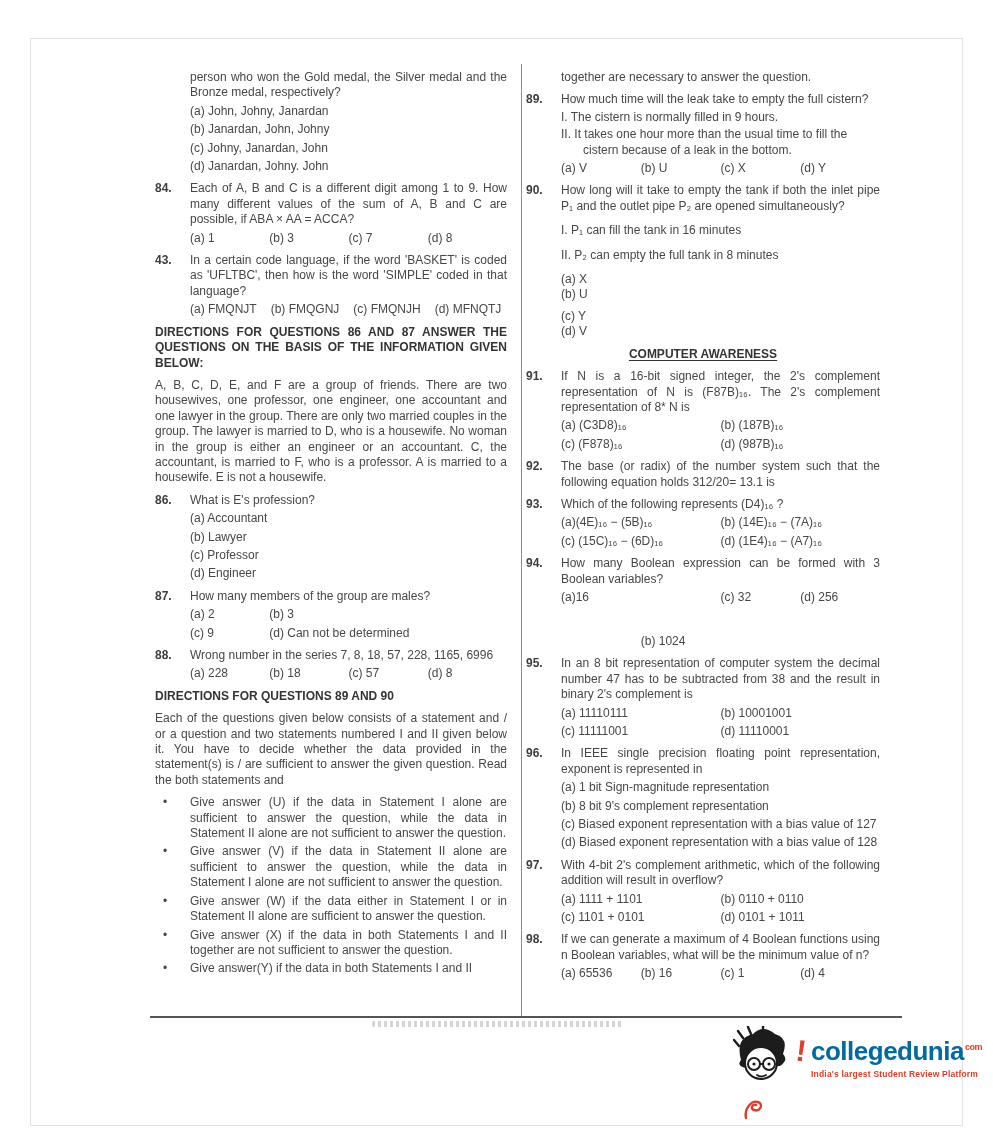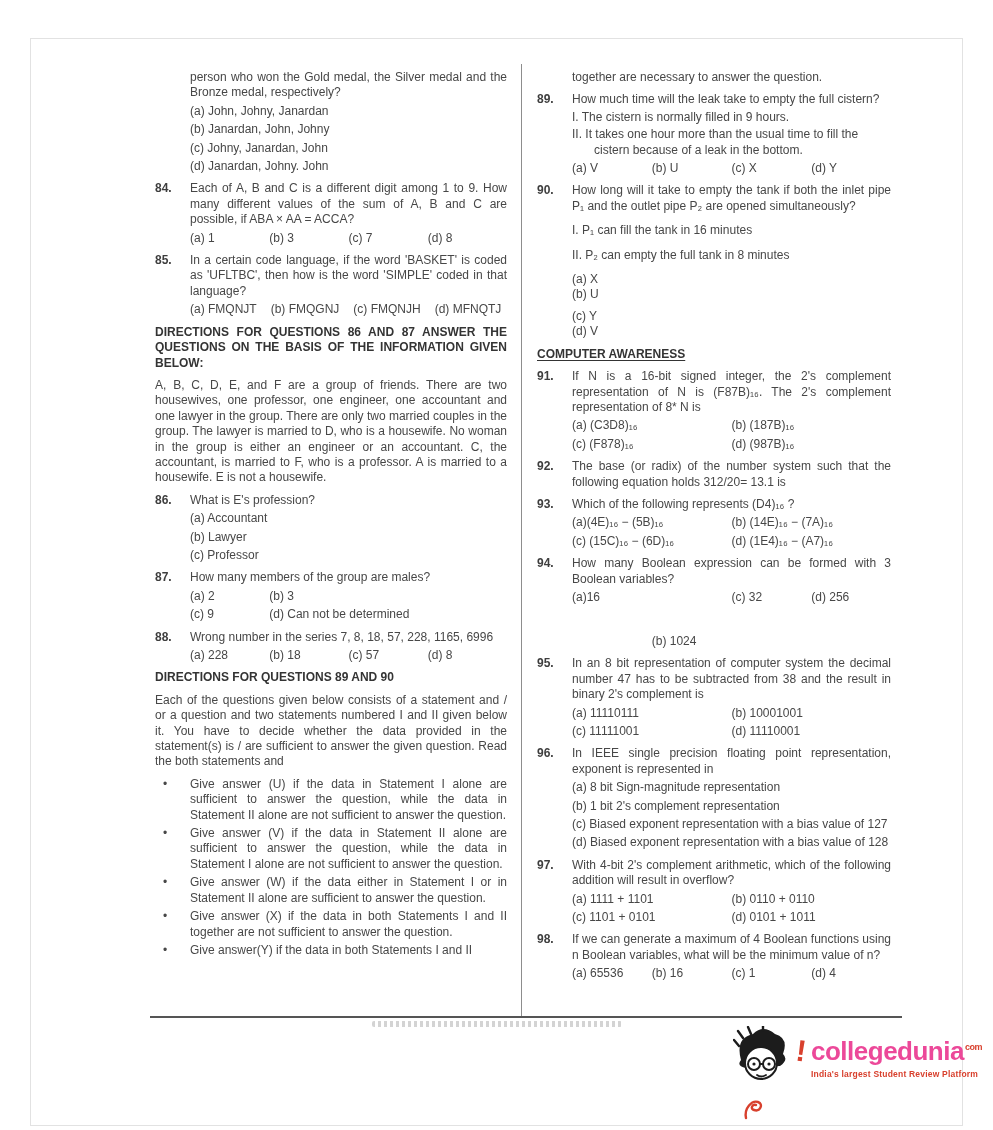--- a/index.html
+++ b/index.html
@@ -9,31 +9,31 @@
     font-family:"Liberation Sans","DejaVu Sans",sans-serif;
     font-size:12px;line-height:15.4px;color:#474747;overflow:hidden;
   }
   .scan-frame{position:absolute;left:30px;top:38px;width:931px;height:1086px;border:1px solid #e2e2e2;pointer-events:none;}
   .divider{position:absolute;left:521px;top:64px;width:1px;height:952px;background:#8d8d8d;}
   .footer-rule{position:absolute;left:150px;top:1016px;width:752px;height:2px;background:#555;}
   .clipped-text{position:absolute;left:372px;top:1021px;width:250px;height:6px;opacity:.55;
     background:repeating-linear-gradient(90deg,#b0b0b0 0 3px,transparent 3px 6px);border-radius:2px;}
   .col{position:absolute;top:70px;}
   .col-left{left:155px;width:352px;}
-  .col-right{left:537px;width:354px;}
+  .col-right{left:526px;width:354px;}
   .block{display:flex;margin-bottom:7px;}
   .block.bullet{margin-bottom:3px;}
   .gut{flex:0 0 35px;}
   .qnum{font-weight:700;color:#3e3e3e;}
   .dot{padding-left:8px;box-sizing:border-box;}
   .body{flex:1;min-width:0;}
   .qtext{text-align:justify;}
   .bold .qtext{font-weight:700;color:#343434;text-align:justify;}
   .center .body{text-align:center;}
-  .center .qtext{text-align:left;}
+  .center .qtext{text-align:center;}
   .underline .qtext{text-decoration:underline;text-underline-offset:2px;}
   .statement{padding-left:22px;text-indent:-22px;margin:2px 0;}
   .spaced .statement{margin:9px 0;}
   .spaced .opt-row{margin-top:6px;flex-direction:column;}
   .opt-row{display:flex;margin-top:3px;flex-wrap:nowrap;}
   .opt{flex:0 0 auto;white-space:nowrap;padding-right:14px;box-sizing:border-box;}
   .opt.wide{flex:1 1 auto;white-space:normal;padding-left:18px;text-indent:-18px;padding-right:0;}
   
   .logo{position:absolute;left:733px;top:1026px;display:flex;align-items:flex-start;gap:5px;}
   .mascot{flex:0 0 auto;}
@@ -75,21 +75,21 @@
           <div class="qtext">Each of A, B and C is a different digit among 1 to 9. How many different values of the sum of A, B and C are possible, if ABA × AA = ACCA?</div>
           <div class="opt-row">
             <span class="opt" style="min-width: 25%;">(a) 1</span>
             <span class="opt" style="min-width: 25%;">(b) 3</span>
             <span class="opt" style="min-width: 25%;">(c) 7</span>
             <span class="opt" style="min-width: 25%;">(d) 8</span>
           </div>
         </div>
       </div>
       <div class="block">
-        <span class="gut qnum">85.</span>
+        <span class="gut qnum">43.</span>
         <div class="body">
           <div class="qtext">In a certain code language, if the word 'BASKET' is coded as 'UFLTBC', then how is the word 'SIMPLE' coded in that language?</div>
           <div class="opt-row">
             <span class="opt">(a) FMQNJT</span>
             <span class="opt">(b) FMQGNJ</span>
             <span class="opt">(c) FMQNJH</span>
             <span class="opt">(d) MFNQTJ</span>
           </div>
         </div>
       </div>
@@ -109,20 +109,23 @@
           <div class="qtext">What is E's profession?</div>
           <div class="opt-row">
             <span class="opt wide" style="min-width: 100%;">(a) Accountant</span>
           </div>
           <div class="opt-row">
             <span class="opt wide" style="min-width: 100%;">(b) Lawyer</span>
           </div>
           <div class="opt-row">
             <span class="opt wide" style="min-width: 100%;">(c) Professor</span>
           </div>
+          <div class="opt-row">
+            <span class="opt wide" style="min-width: 100%;">(d) Engineer</span>
+          </div>
         </div>
       </div>
       <div class="block">
         <span class="gut qnum">87.</span>
         <div class="body">
           <div class="qtext">How many members of the group are males?</div>
           <div class="opt-row">
             <span class="opt" style="min-width: 25%;">(a) 2</span>
             <span class="opt" style="min-width: 25%;">(b) 3</span>
           </div>
@@ -286,24 +289,24 @@
             <span class="opt" style="min-width: 50%;">(c) 11111001</span>
             <span class="opt" style="min-width: 50%;">(d) 11110001</span>
           </div>
         </div>
       </div>
       <div class="block">
         <span class="gut qnum">96.</span>
         <div class="body">
           <div class="qtext">In IEEE single precision floating point representation, exponent is represented in</div>
           <div class="opt-row">
-            <span class="opt wide" style="min-width: 100%;">(a) 8 bit Sign-magnitude representation</span>
-          </div>
-          <div class="opt-row">
-            <span class="opt wide" style="min-width: 100%;">(b) 1 bit 2's complement representation</span>
+            <span class="opt wide" style="min-width: 100%;">(a) 1 bit Sign-magnitude representation</span>
+          </div>
+          <div class="opt-row">
+            <span class="opt wide" style="min-width: 100%;">(b) 8 bit 9's complement representation</span>
           </div>
           <div class="opt-row">
             <span class="opt wide" style="min-width: 100%;">(c) Biased exponent representation with a bias value of 127</span>
           </div>
           <div class="opt-row">
             <span class="opt wide" style="min-width: 100%;">(d) Biased exponent representation with a bias value of 128</span>
           </div>
         </div>
       </div>
       <div class="block">
@@ -344,21 +347,21 @@
       <circle cx="21" cy="38" r="6" fill="#ffffff" stroke="#1c1c1c" stroke-width="2"></circle>
       <circle cx="36" cy="38" r="6" fill="#ffffff" stroke="#1c1c1c" stroke-width="2"></circle>
       <line x1="27" y1="38" x2="30" y2="38" stroke="#1c1c1c" stroke-width="2"></line>
       <circle cx="21" cy="38" r="1.6" fill="#1c1c1c"></circle>
       <circle cx="36" cy="38" r="1.6" fill="#1c1c1c"></circle>
       <path d="M24 49 Q28 52 33 49" fill="none" stroke="#1c1c1c" stroke-width="1.8" stroke-linecap="round"></path>
       <path d="M6 20 L1 14 M10 12 L5 5 M18 8 L15 1 M30 4 L30 0" stroke="#1c1c1c" stroke-width="2.4" stroke-linecap="round"></path>
     </svg>
     <span class="excl" style="color: rgb(216, 64, 45);">!</span>
     <div class="logo-text">
-      <div class="wordmark"><span style="color: #ec4899;">collegedunia</span><span class="tld" style="color: rgb(216, 64, 45);">com</span></div>
+      <div class="wordmark"><span style="color: #0369a1;">collegedunia</span><span class="tld" style="color: rgb(216, 64, 45);">com</span></div>
       <div class="tagline" style="color: rgb(216, 64, 45);">India's largest Student Review Platform</div>
     </div>
   </div>
 
   <svg class="scribble" width="26" height="26" viewBox="0 0 26 26">
     <path d="M4 22 C2 12 10 4 16 6 C22 8 18 16 12 14 C8 13 10 8 14 9" fill="none" stroke="#d8402d" stroke-width="2.4" stroke-linecap="round"></path>
   </svg>
 </div>
 
 </body></html>

